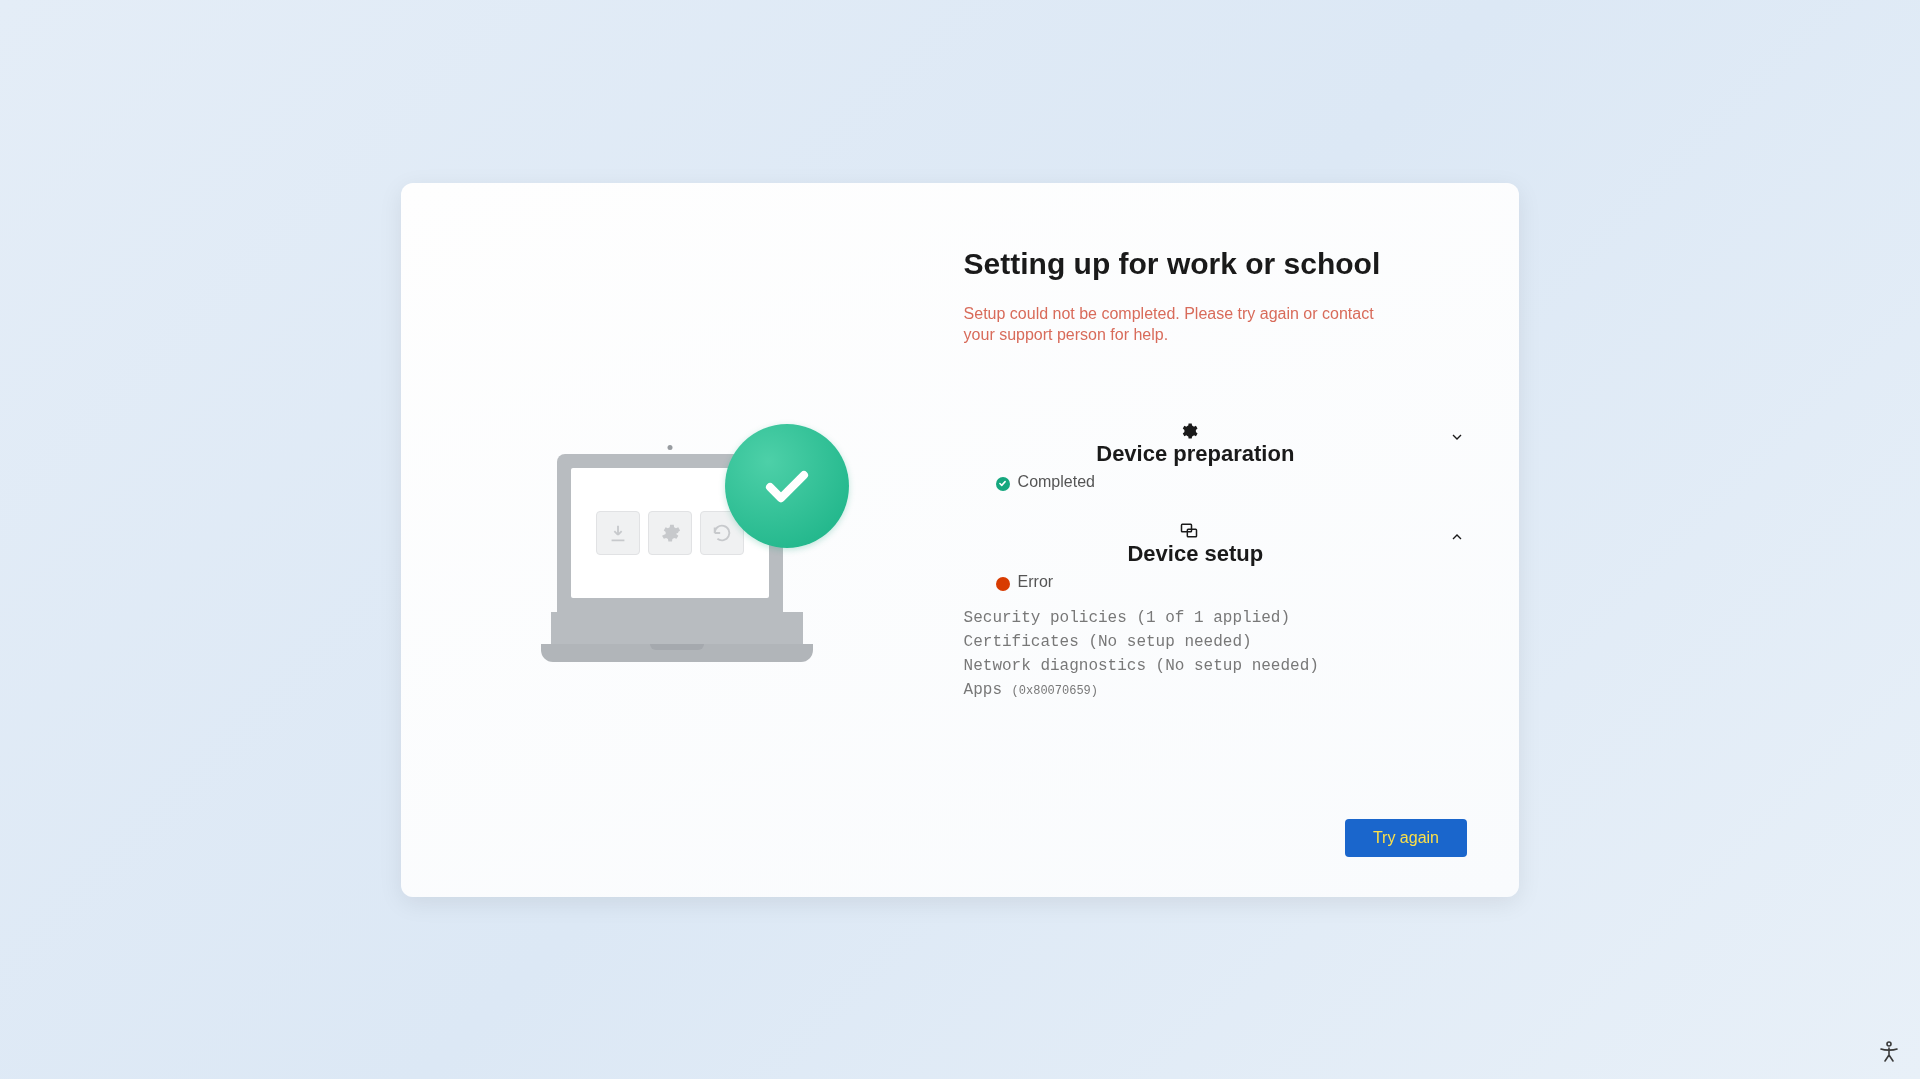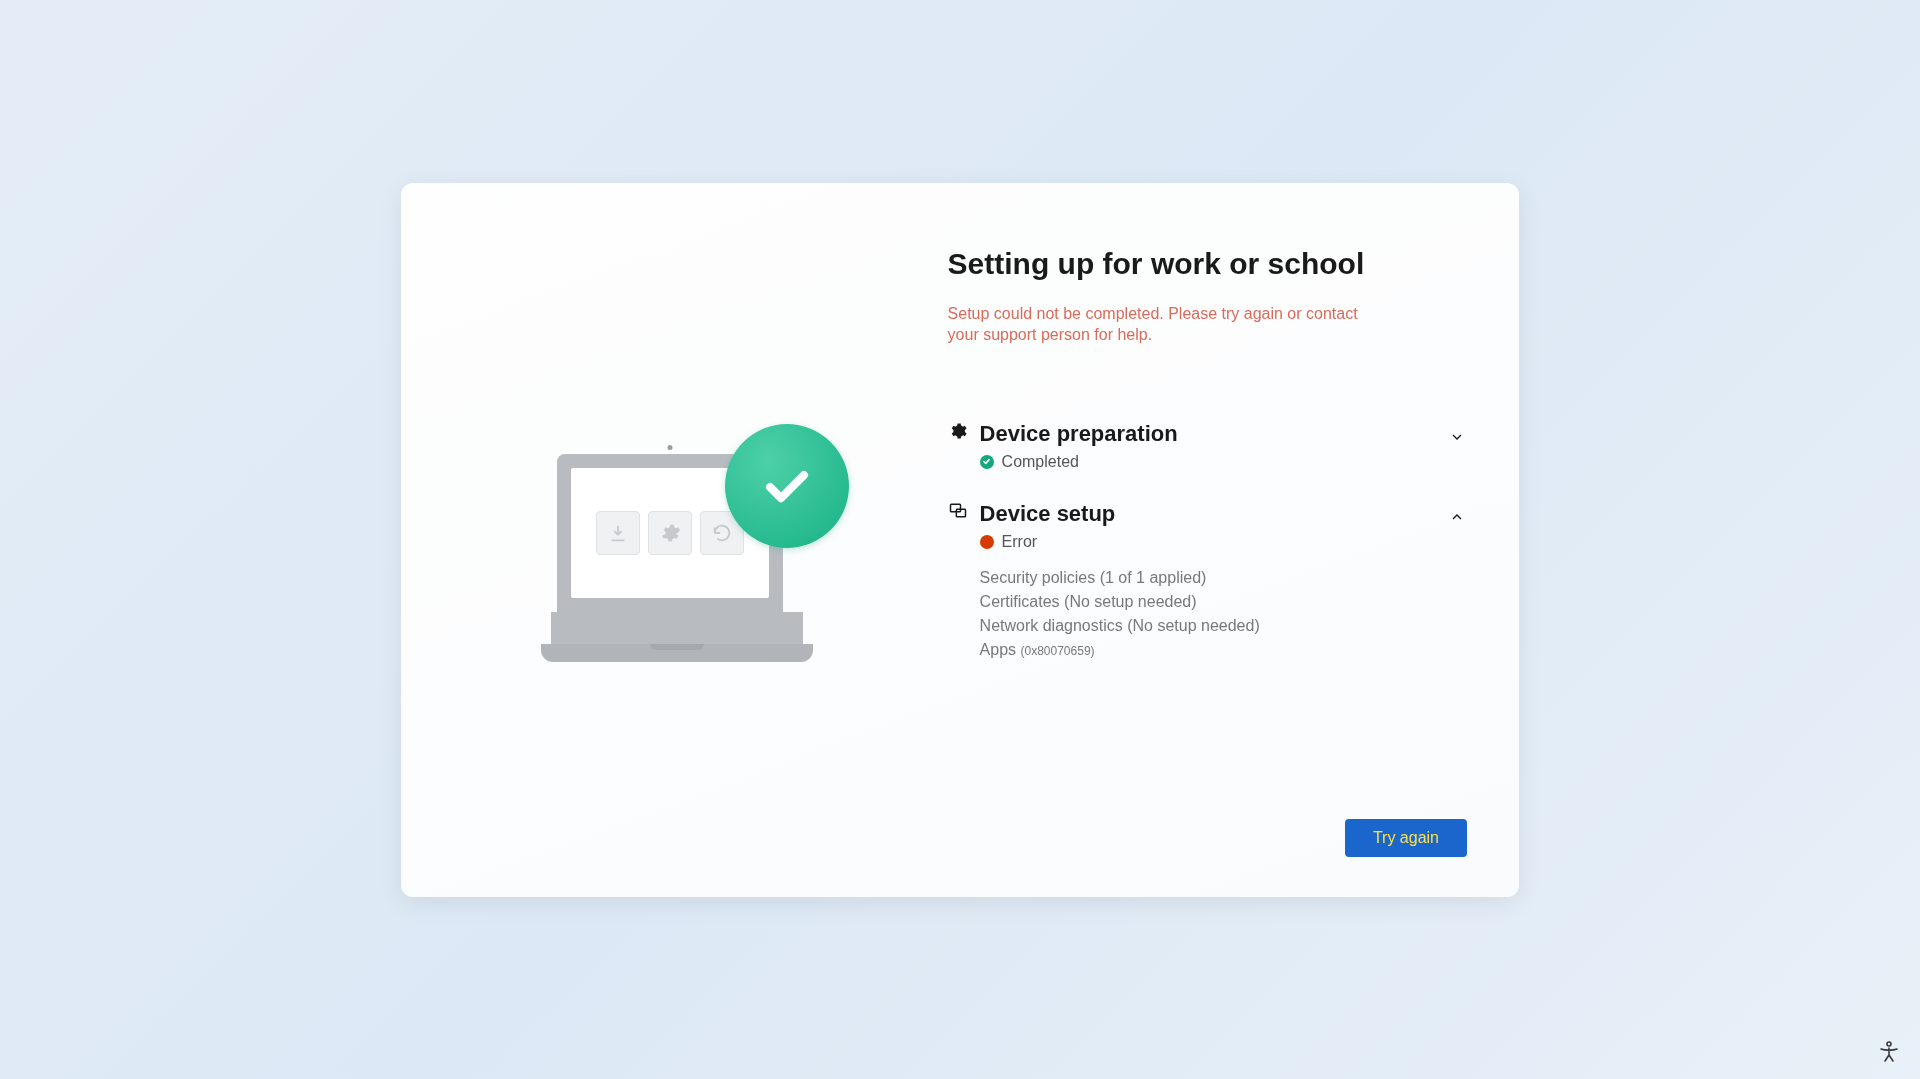--- a/index.html
+++ b/index.html
@@ -15,20 +15,21 @@
   }
   .card {
     background: linear-gradient(160deg, #fefefe 0%, #f9fbfd 100%);
     width: 1118px;
     height: 714px;
     border-radius: 12px;
     box-shadow: 0 6px 24px rgba(0,0,0,0.08);
     display: flex;
     padding: 64px 52px 40px 52px;
     position: relative;
+    gap: 16px;
   }
   .left-pane {
     flex: 0 0 47%;
     display: flex;
     align-items: center;
     justify-content: center;
   }
   .right-pane {
     flex: 1;
     display: flex;
@@ -48,22 +49,24 @@
     margin-bottom: 75px;
     max-width: 420px;
   }
   .section {
     margin-bottom: 30px;
     position: relative;
     padding-right: 40px;
   }
   .section-header {
     display: flex;
+    align-items: center;
     cursor: pointer;
     user-select: none;
+    flex-direction: column;
   }
   .section-icon {
     width: 20px;
     height: 20px;
     margin-right: 12px;
     display: flex; align-items: center; justify-content: center;
   }
   .section-title {
     font-size: 22px;
     font-weight: 600;
@@ -71,37 +74,37 @@
   }
   .chevron {
     position: absolute;
     right: 0;
     top: 6px;
     width: 20px; height: 20px;
     display: flex; align-items: center; justify-content: center;
   }
   .status-row {
     display: flex;
-    align-items: center;
+    align-items: flex-end;
     margin-top: 6px;
     margin-left: 32px;
     font-size: 16px;
   }
   .status-dot {
     width: 14px; height: 14px; border-radius: 50%;
     margin-right: 8px;
     display:flex;align-items:center;justify-content:center;
   }
   .status-dot.success { background:#15a77e; }
   .status-dot.error { background:#d83b01; }
   .status-dot svg { width:9px; height:9px; }
   .status-text { color:#555; }
   .details {
     margin-top: 18px;
-    margin-left: 32px;
+    font-family: Liberation Mono, monospace;
   }
   .detail-row {
     font-size: 16px;
     color: #787878;
     margin-bottom: 6px;
   }
   .detail-row .sub { font-size: 12px; }
   .footer {
     margin-top: auto;
   }

